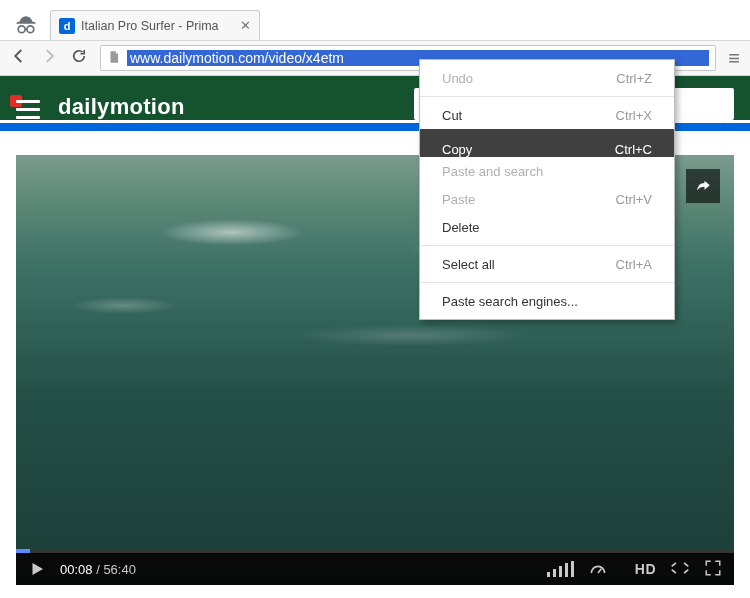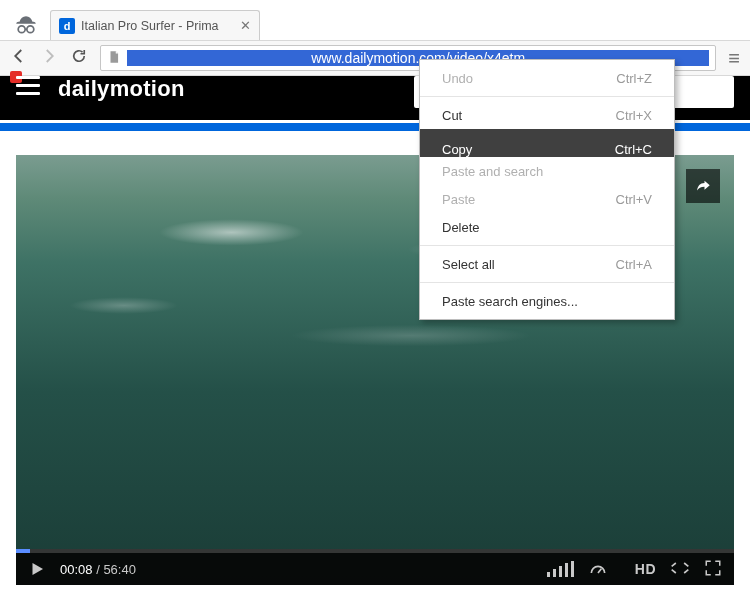--- a/index.html
+++ b/index.html
@@ -7,30 +7,30 @@
 
   
   .tab-row { height: 40px; background: #fff; display: flex; align-items: flex-end; padding-left: 12px; }
   .incognito { width: 28px; height: 28px; margin-right: 10px; display:flex; align-items:center; justify-content:center; }
   .tab { display: flex; align-items: center; height: 30px; min-width: 210px; background: #f7f7f7; border: 1px solid #ccc; border-bottom: none; border-radius: 3px 3px 0 0; padding: 0 8px; font-size: 12.5px; color: #555; gap: 6px; }
   .favicon { width: 16px; height: 16px; background: #0066dc; color: #fff; font-size: 11px; line-height: 16px; text-align: center; font-weight: bold; border-radius: 2px; }
   .tab-title { flex: 1; white-space: nowrap; overflow: hidden; text-overflow: ellipsis; }
   .tab-close { color: #777; font-size: 13px; }
 
   
-  .addr-row { height: 36px; border-top: 1px solid #d8d8d8; border-bottom: 1px solid #d8d8d8; display: flex; align-items: center; padding: 0 10px; gap: 12px; background: #f7f7f7; text-align: center; }
+  .addr-row { height: 36px; border-top: 1px solid #d8d8d8; border-bottom: 1px solid #d8d8d8; display: flex; align-items: center; padding: 0 10px; gap: 12px; background: #f7f7f7; }
   .nav-icon { color: #777; font-size: 18px; }
   .nav-icon.disabled { opacity: .35; }
   .omnibox { flex: 1; height: 26px; border: 1px solid #c6c6c6; border-radius: 2px; background: #fff; display: flex; align-items: center; padding: 0 6px; font-size: 14px; gap: 6px; }
   .page-icon { width: 14px; height: 14px; }
   .url-text { flex: 1; background: #3367d6; color: #fff; padding: 0 3px; white-space: nowrap; overflow: hidden; }
   .chrome-menu { color: #777; font-size: 20px; line-height: 1; }
 
   
-  .dm-header { height: 44px; background: #000000; display: flex; align-items: flex-start; padding: 0 16px; gap: 18px; }
+  .dm-header { height: 44px; background: #14532d; display: flex; align-items: flex-end; padding: 0 16px; gap: 18px; }
   .hamburger { width: 24px; height: 20px; position: relative; }
   .hamburger span { position: absolute; left:0; right:0; height: 3px; background: #fff; border-radius:1px; }
   .hamburger span:nth-child(1){top:0;} .hamburger span:nth-child(2){top:8px;} .hamburger span:nth-child(3){top:16px;}
   .notif-dot { position:absolute; top:-5px; left:-6px; width:12px; height:12px; border-radius:2px; background:#e52d27; }
   .dm-logo { color: #fff; font-size: 22px; font-weight: bold; letter-spacing: .3px; }
   .dm-search { margin-left: auto; width: 320px; height: 32px; background:#fff; border-radius:2px; }
   .dm-bar2 { height: 8px; background:#0066dc; margin-top:3px; }
 
   
   .video-wrap { margin: 24px 16px 0 16px; position: relative; height: 430px; background: linear-gradient(180deg, #7a9c90 0%, #5f8a78 10%, #3e7265 25%, #245048 55%, #1a3c36 100%); overflow:hidden; }

